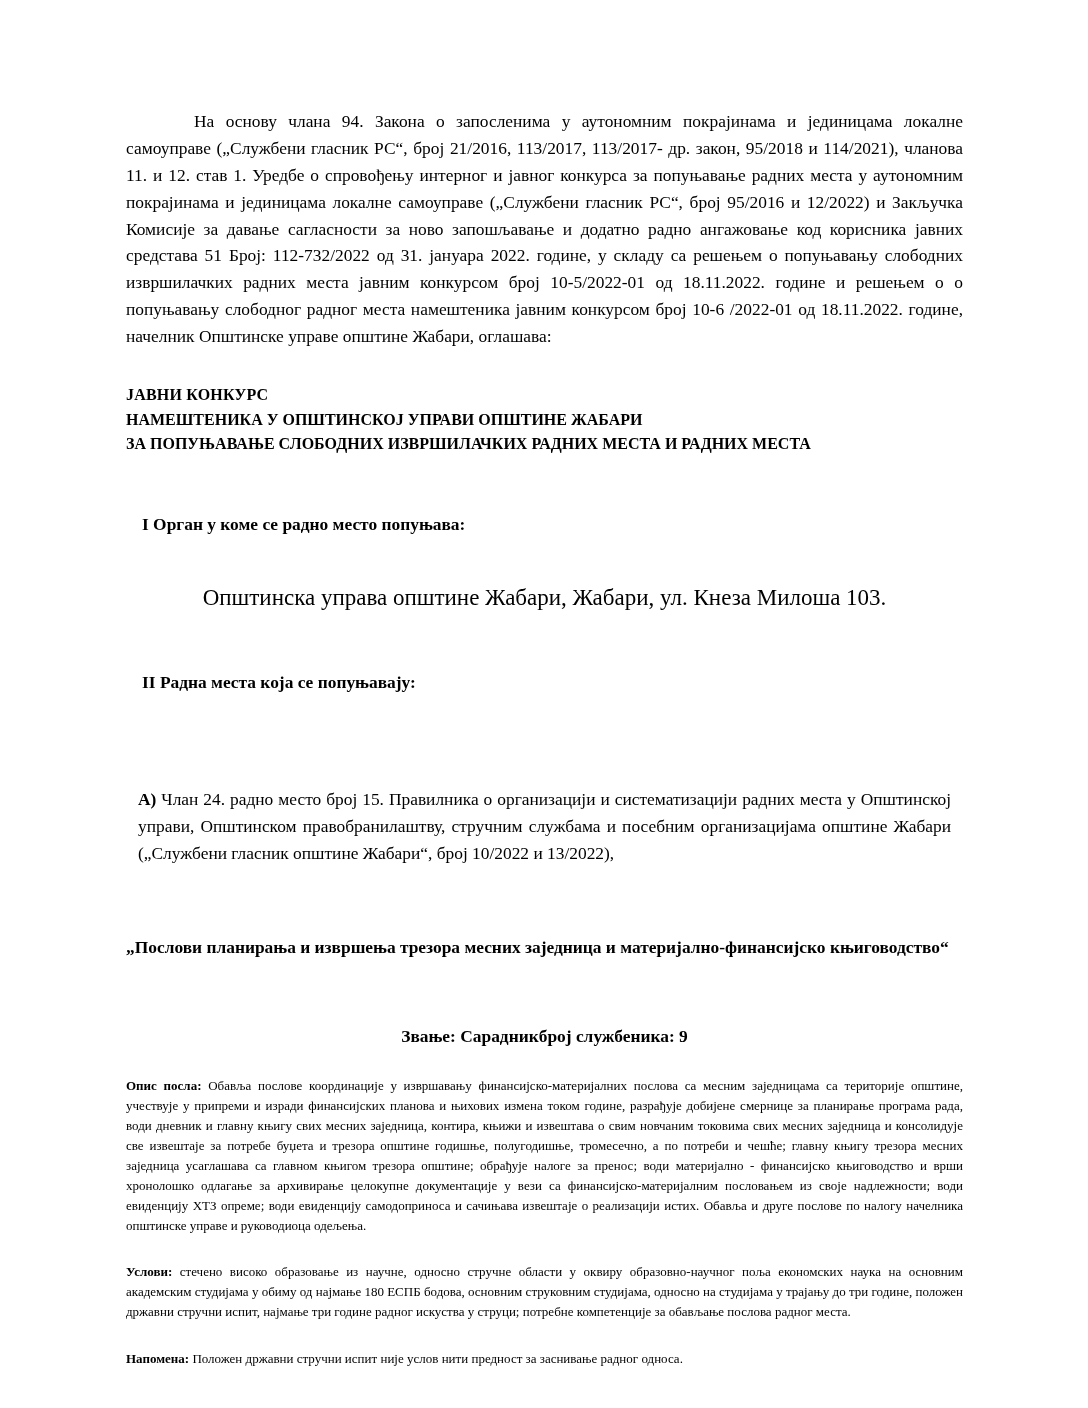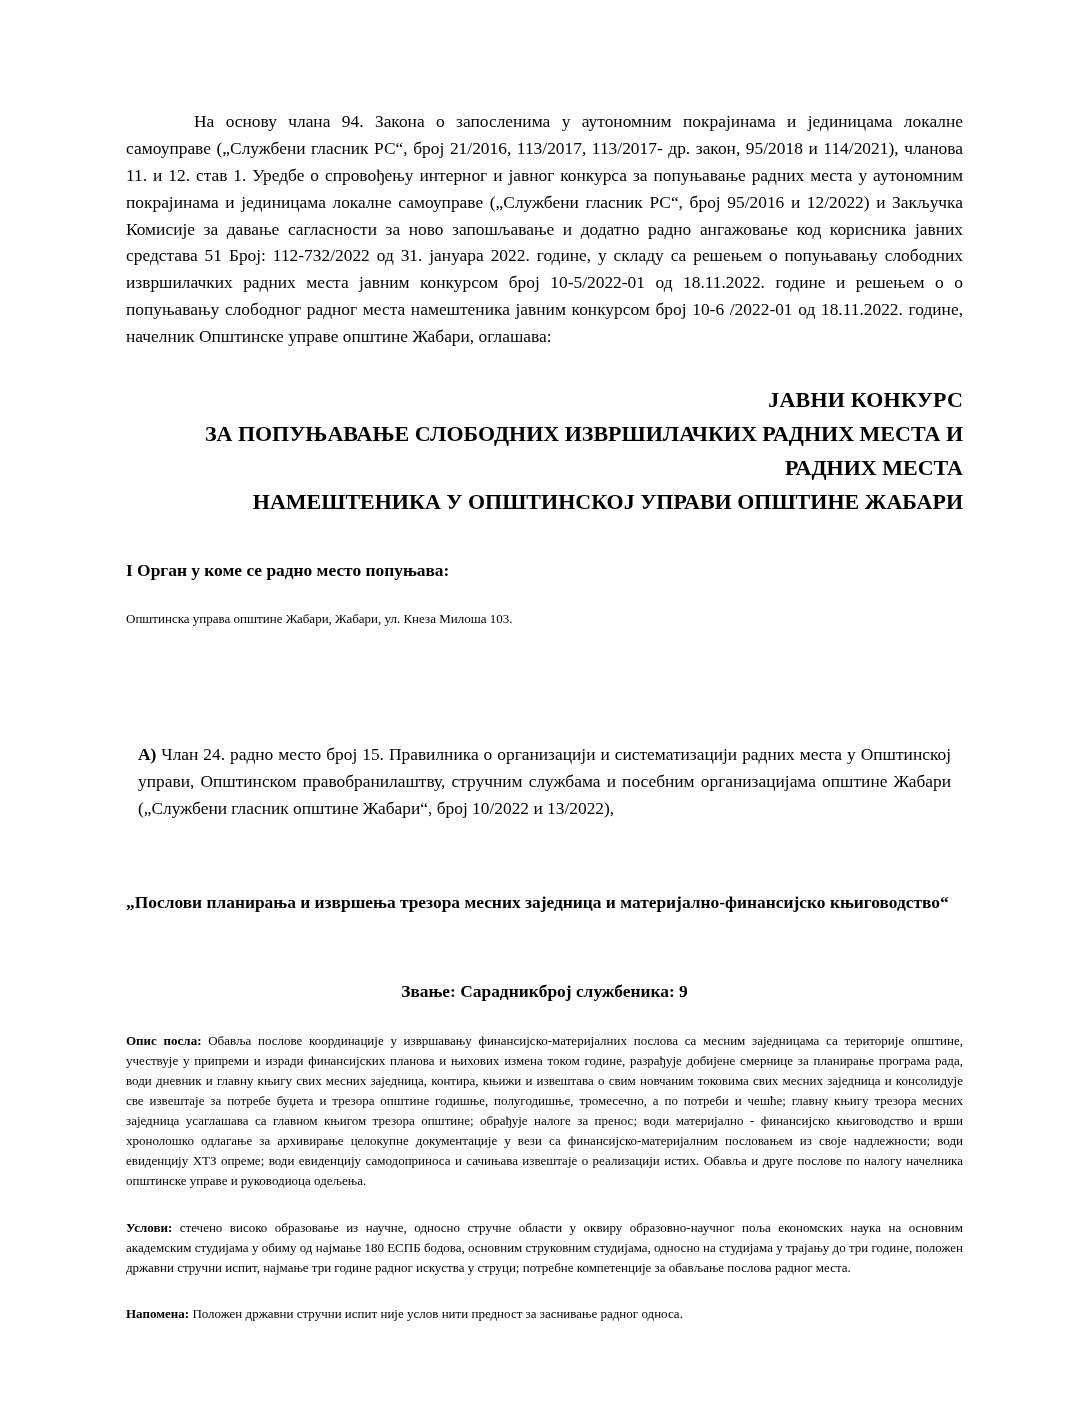--- a/index.html
+++ b/index.html
@@ -26,41 +26,42 @@
     line-height: 1.545;
     text-align: justify;
     text-justify: inter-word;
     margin: 0;
   }
   .indent-first {
     text-indent: 68px;
   }
   .title-block {
     margin-top: 33px;
-    text-align: right;
+    text-align: left;
     font-weight: bold;
-    font-size: 22px;
+    font-size: 16px;
     line-height: 1.54;
   }
   .title-line-1 {
     letter-spacing: 0.2px;
   }
   .spacer-sm { height: 26px; }
   .spacer-md { height: 38px; }
   .spacer-lg { height: 62px; }
   .heading {
     font-weight: bold;
     font-size: 17.4px;
     line-height: 1.545;
-    margin: 0;
+    margin: 16px;
   }
   .plain-line {
-    font-size: 13px;
+    font-size: 23px;
     line-height: 1.545;
     margin: 0;
+    text-align: center;
   }
   .sect-a {
     margin: 12px;
     font-size: 17.4px;
     line-height: 1.545;
     text-align: justify;
   }
   .sect-a .lead {
     font-weight: bold;
   }
@@ -97,34 +98,35 @@
 </style>
 </head>
 <body>
 
 <div class="page">
 
   <p class="body-text indent-first">На основу члана 94. Закона о запосленима у аутономним покрајинама и јединицама локалне самоуправе („Службени гласник РС“, број 21/2016, 113/2017, 113/2017- др. закон, 95/2018 и 114/2021), чланова 11. и 12. став 1. Уредбе о спровођењу интерног и јавног конкурса за попуњавање радних места у аутономним покрајинама и јединицама локалне самоуправе („Службени гласник РС“, број 95/2016 и 12/2022) и Закључка Комисије за давање сагласности за ново запошљавање и додатно радно ангажовање код корисника јавних средстава 51 Број: 112-732/2022 од 31. јануара 2022. године, у складу са решењем о попуњавању слободних извршилачких радних места јавним конкурсом број 10-5/2022-01 од 18.11.2022. године и решењем о   о попуњавању слободног радног места намештеника јавним конкурсом број 10-6  /2022-01 од  18.11.2022. године,  начелник Општинске управе општине Жабари, оглашава:</p>
 
   <div class="title-block">
     <div class="title-line-1">ЈАВНИ КОНКУРС</div>
+    <div>НАМЕШТЕНИКА У ОПШТИНСКОЈ УПРАВИ ОПШТИНЕ ЖАБАРИ</div>
     <div>ЗА ПОПУЊАВАЊЕ СЛОБОДНИХ ИЗВРШИЛАЧКИХ РАДНИХ МЕСТА  И РАДНИХ МЕСТА</div>
-    <div>НАМЕШТЕНИКА У ОПШТИНСКОЈ УПРАВИ ОПШТИНЕ ЖАБАРИ</div>
   </div>
 
   <div class="spacer-md"></div>
 
   <p class="heading">I Орган у коме се радно место попуњава:</p>
 
   <div class="spacer-sm"></div>
 
   <p class="plain-line">Општинска управа општине Жабари, Жабари, ул. Кнеза Милоша 103.</p>
 
   <div class="spacer-md"></div>
 
+  <p class="heading">II Радна места која се попуњавају:</p>
 
   <div class="spacer-lg"></div>
 
   <p class="sect-a">
     <span class="lead">А)</span><span> Члан 24. радно место број 15. Правилника о организацији и систематизацији радних места у Општинској управи, Општинском правобранилаштву, стручним службама и посебним организацијама општине Жабари („Службени гласник општине Жабари“, број 10/2022 и 13/2022),</span>
   </p>
 
   <div class="spacer-md"></div>
 
   <p class="job-title justify-all">„Послови планирања и извршења трезора месних заједница и материјално-финансијско књиговодство“</p>

